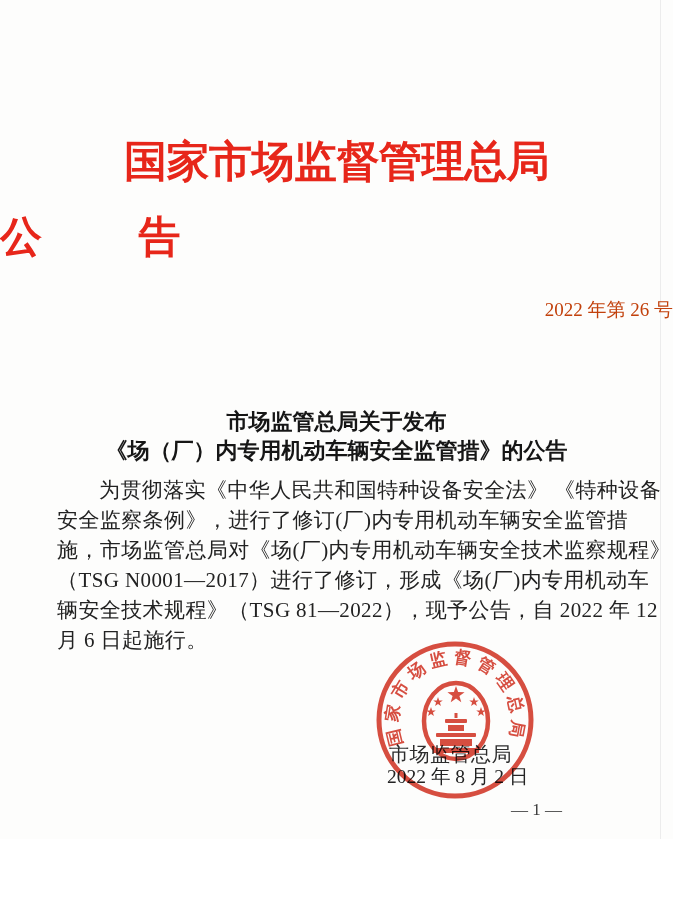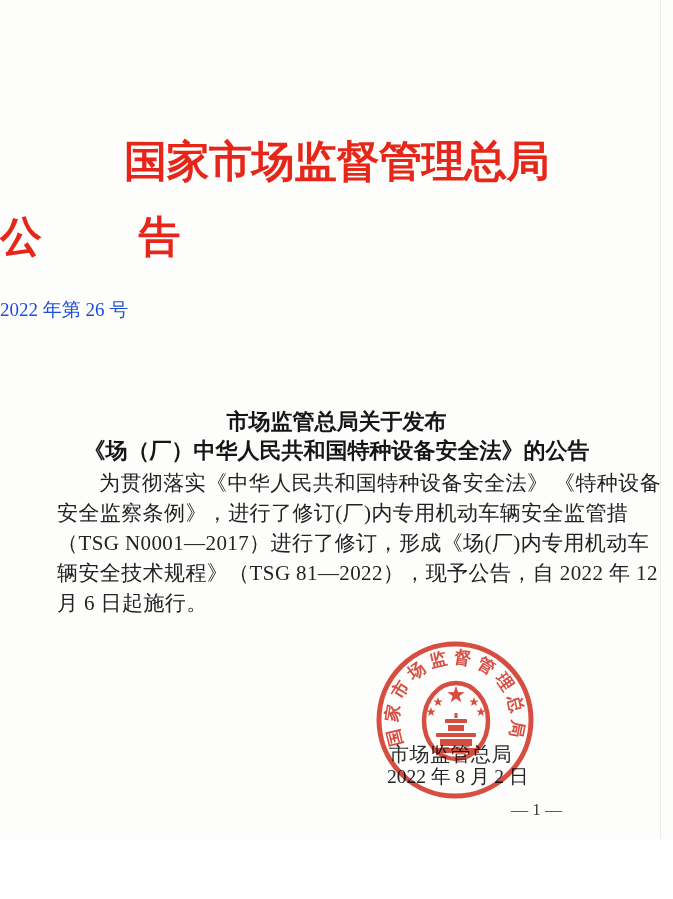--- a/index.html
+++ b/index.html
@@ -33,38 +33,38 @@
   .doc-type{
     position:absolute;top:214px;left:0;width:100%;
     text-align:left;
     font-size:42px;line-height:46px;font-weight:bold;
     color:var(--red);
     word-spacing:86px;
     white-space:nowrap;
   }
   .doc-number{
     position:absolute;top:299px;left:0;width:100%;
-    text-align:left;
+    text-align:right;
     font-size:19px;line-height:22px;
-    color:#1d4ed8;
+    color:#c2410c;
   }
   .notice-title{
     position:absolute;top:407px;left:0;width:100%;
     text-align:center;
     font-size:22px;line-height:29px;font-weight:bold;
     color:#161616;
   }
   .body-text{
     position:absolute;top:468px;left:57px;right:17px;
     font-size:21px;line-height:30px;
     color:#222222;
     letter-spacing:0.4px;
   }
   .body-line{white-space:nowrap;}
-  .body-line.indent{text-indent:2em;}
+  .body-line.indent{text-indent:2em;margin-top:7px;}
   .signer{
     position:absolute;left:389px;top:742px;
     font-size:20px;line-height:24px;letter-spacing:0.5px;
     color:#2c2c2c;z-index:1;white-space:nowrap;
   }
   .sign-date{
     position:absolute;left:387px;top:765px;
     font-size:19.5px;line-height:24px;
     color:#232323;z-index:2;white-space:nowrap;
   }
@@ -93,26 +93,27 @@
   <div class="scan-edge"></div>
 
   <h1 class="authority">国家市场监督管理总局</h1>
 
   <div class="doc-type">公 告</div>
 
   <div class="doc-number">2022 年第 26 号</div>
 
   <div class="notice-title">
     <div>市场监管总局关于发布</div>
-    <div>《场（厂）中华人民共和国特种设备安全法》的公告</div>
+    <div>《场（厂）内专用机动车辆安全监管措》的公告</div>
   </div>
 
   <div class="body-text">
     <div class="body-line indent">为贯彻落实《中华人民共和国特种设备安全法》 《特种设备</div>
     <div class="body-line">安全监察条例》，进行了修订(厂)内专用机动车辆安全监管措</div>
+    <div class="body-line">施，市场监管总局对《场(厂)内专用机动车辆安全技术监察规程》</div>
     <div class="body-line">（TSG N0001—2017）进行了修订，形成《场(厂)内专用机动车</div>
     <div class="body-line">辆安全技术规程》（TSG 81—2022），现予公告，自 2022 年 12</div>
     <div class="body-line">月 6 日起施行。</div>
   </div>
 
   <div class="signer">市场监管总局</div>
 
   <div class="sign-date">2022 年 8 月 2 日</div>
 
   <svg class="seal" viewBox="0 0 170 170" xmlns="http://www.w3.org/2000/svg">

